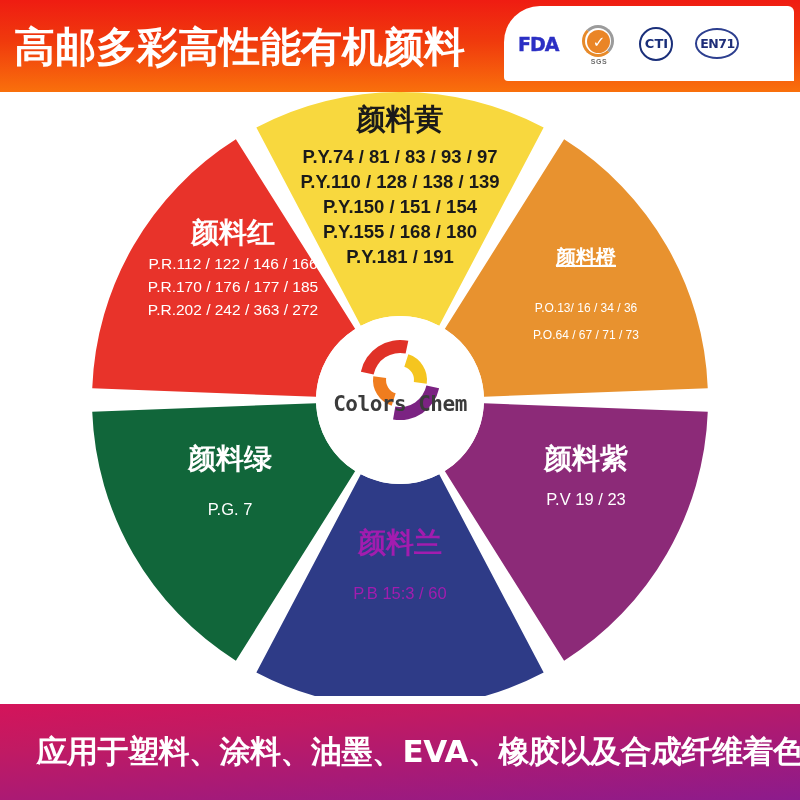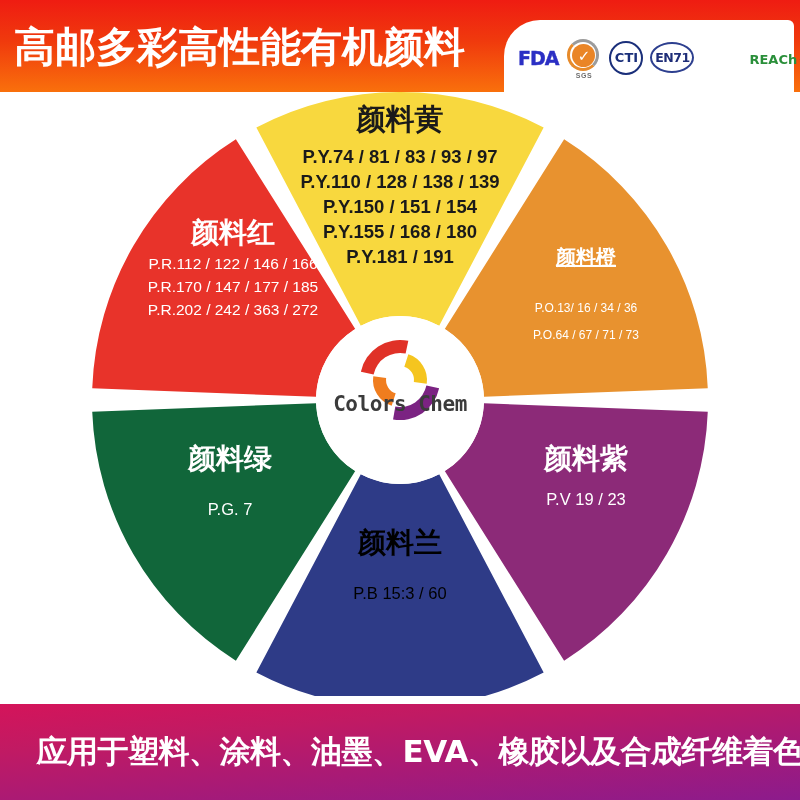--- a/index.html
+++ b/index.html
@@ -17,27 +17,27 @@
     background: linear-gradient(180deg, #ef1c12 0%, #f03a0d 45%, #f9700c 100%);
     overflow: hidden;
   }
   .top-title {
     position: absolute; left: 14px; top: 20px;
     font-size: 41px; font-weight: 700; color: #ffffff;
     letter-spacing: 0px; white-space: nowrap;
     font-family: "DejaVu Sans", "Liberation Sans", sans-serif;
   }
   .cert-plate {
-    position: absolute; left: 504px; top: 20px; width: 290px; height: 75px;
+    position: absolute; left: 504px; top: 6px; width: 290px; height: 75px;
     background: #ffffff;
     border-top-left-radius: 36px;
     border-bottom-left-radius: 4px;
     border-top-right-radius: 6px;
     display: flex; align-items: center; justify-content: flex-start;
-    gap: 7px; padding-left: 14px;
+    gap: 22px; padding-left: 14px;
   }
   .cert { flex: 0 0 auto; display: flex; align-items: center; justify-content: center; }
 
   
   .fda-txt {
     font-family: "DejaVu Sans", sans-serif; font-weight: 700; font-size: 19px;
     color: #2b2fc4; letter-spacing: -1px;
     -webkit-text-stroke: 0.4px #2b2fc4;
   }
   
@@ -125,21 +125,21 @@
   #lbl-red .l { font-size: 15.5px; line-height: 23px; }
 
   #lbl-orange { left: 470px; top: 152px; width: 232px; color: #ffffff; }
   #lbl-orange .t { font-size: 20px; margin-bottom: 24px; text-decoration: underline; }
   #lbl-orange .l { font-size: 12px; line-height: 27px; }
 
   #lbl-purple { left: 478px; top: 348px; width: 216px; color: #ffffff; }
   #lbl-purple .t { font-size: 28px; margin-bottom: 12px; }
   #lbl-purple .l { font-size: 16.5px; }
 
-  #lbl-blue { left: 292px; top: 432px; width: 216px; color: #000000; }
+  #lbl-blue { left: 292px; top: 432px; width: 216px; color: #a21caf; }
   #lbl-blue .t { font-size: 28px; margin-bottom: 22px; }
   #lbl-blue .l { font-size: 16.5px; }
 
   #lbl-green { left: 118px; top: 348px; width: 224px; color: #ffffff; }
   #lbl-green .t { font-size: 28px; margin-bottom: 22px; }
   #lbl-green .l { font-size: 16.5px; }
 
   
   .center-logo {
     position: absolute; left: 318px; top: 228px; width: 164px; height: 164px;
@@ -226,21 +226,21 @@
       <span class="l seg-line">P.Y.74 / 81 / 83 / 93 / 97</span>
       <span class="l seg-line">P.Y.110 / 128 / 138 / 139</span>
       <span class="l seg-line">P.Y.150 / 151 / 154</span>
       <span class="l seg-line">P.Y.155 / 168 / 180</span>
       <span class="l seg-line">P.Y.181 / 191</span>
     </div>
 
     <div class="seg-label" id="lbl-red">
       <span class="t seg-title">颜料红</span>
       <span class="l seg-line">P.R.112 / 122 / 146 / 166</span>
-      <span class="l seg-line">P.R.170 / 147 / 177 / 185</span>
+      <span class="l seg-line">P.R.170 / 176 / 177 / 185</span>
       <span class="l seg-line">P.R.202 / 242 / 363 / 272</span>
     </div>
 
     <div class="seg-label" id="lbl-orange">
       <span class="t seg-title">颜料橙</span>
       <span class="l seg-line">P.O.13/ 16 / 34 / 36</span>
       <span class="l seg-line">P.O.64 / 67 / 71 / 73</span>
     </div>
 
     <div class="seg-label" id="lbl-purple">

